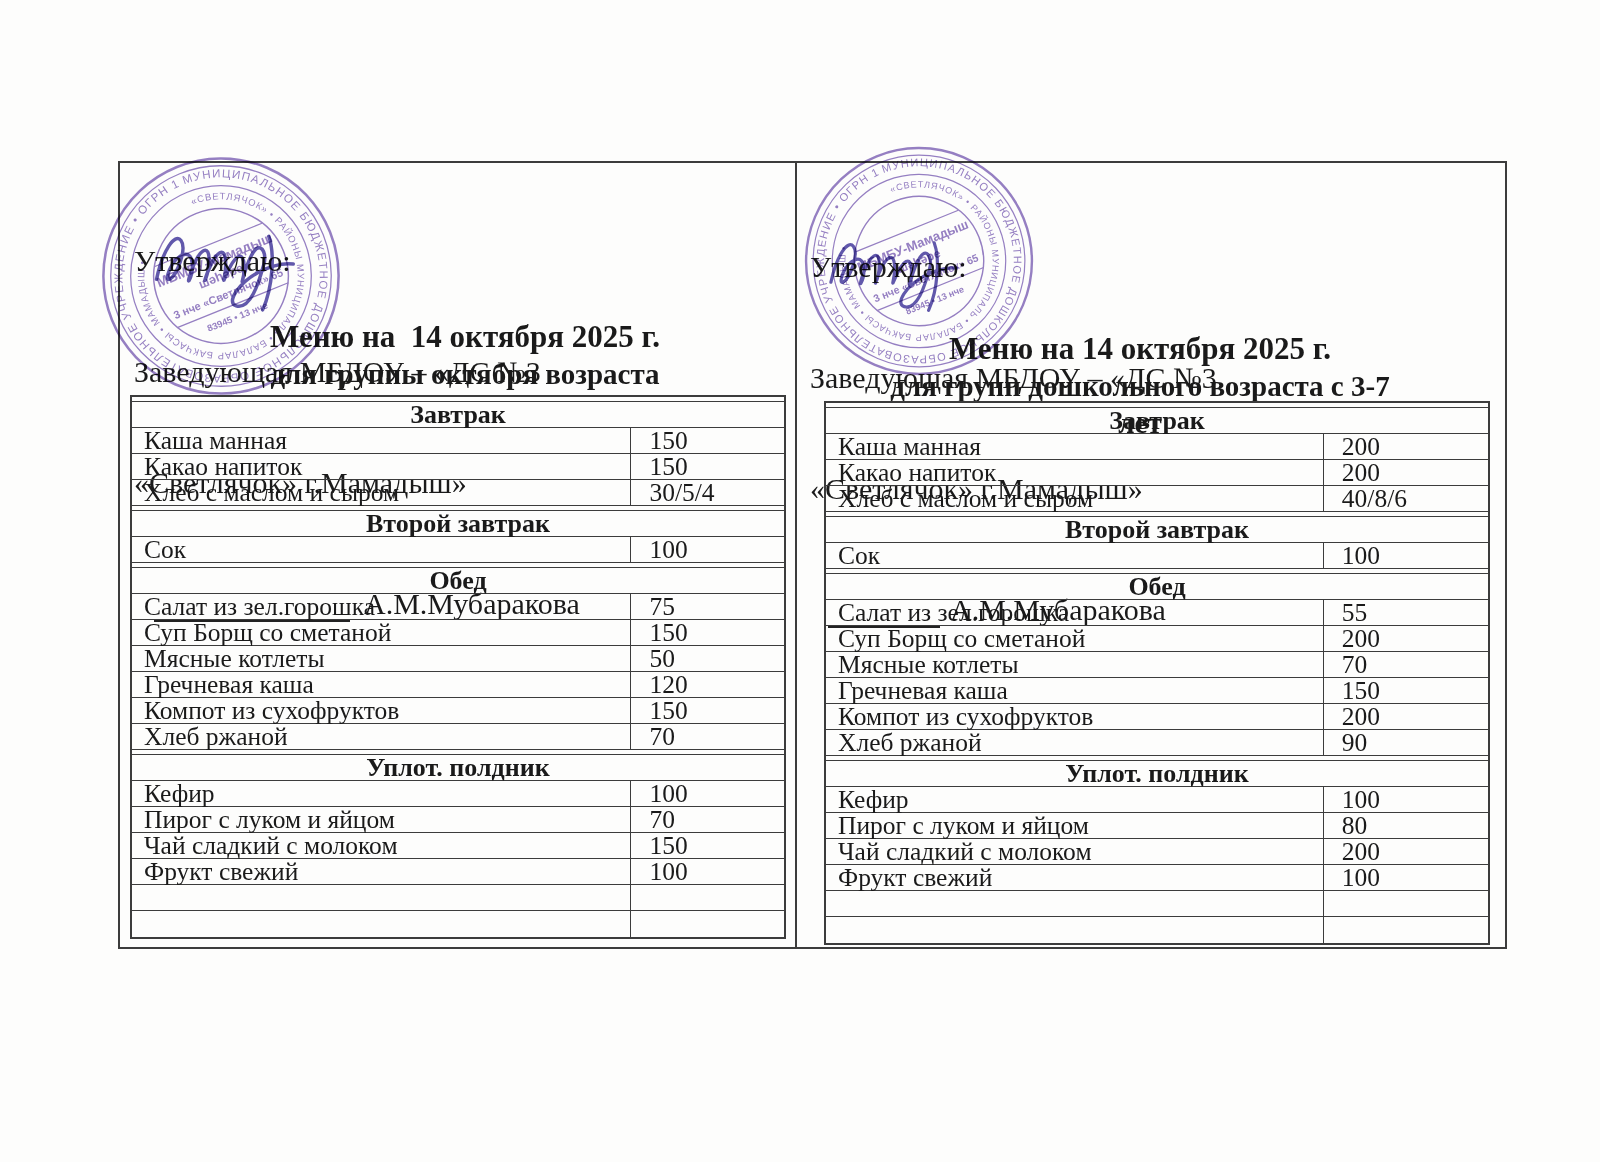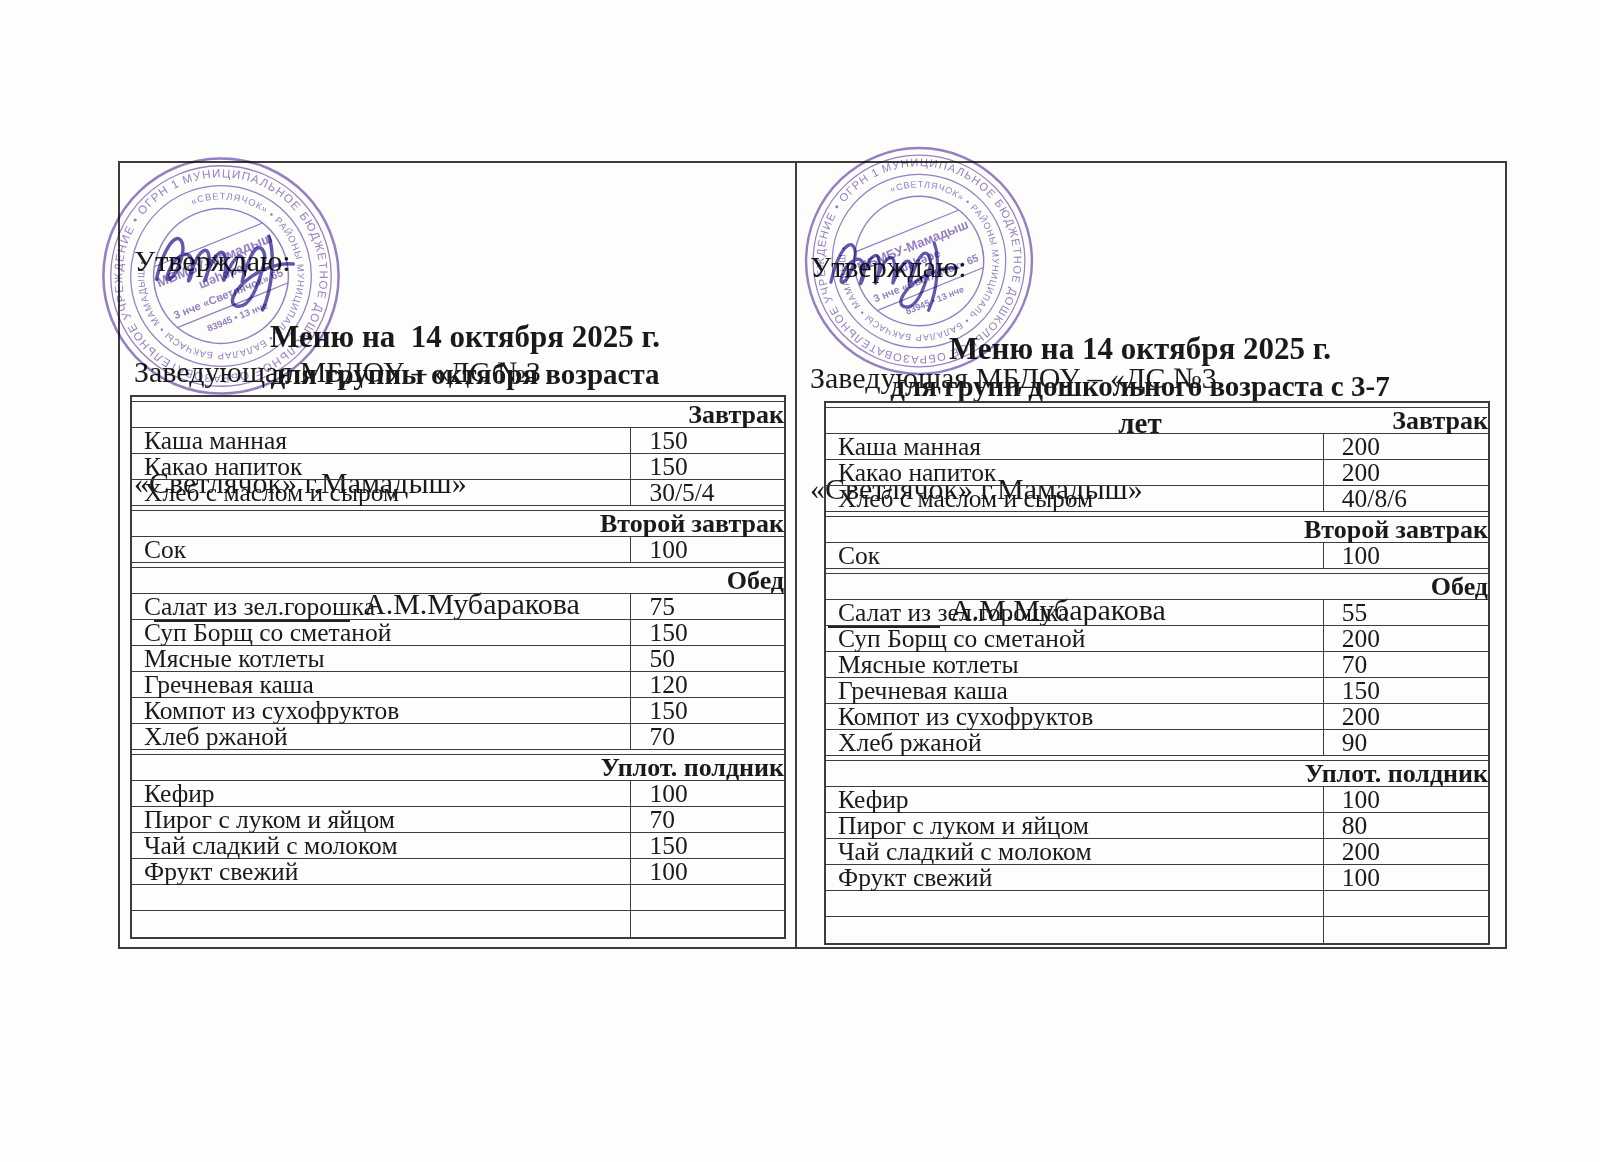--- a/index.html
+++ b/index.html
@@ -20,21 +20,21 @@
   .title-block{position:absolute;width:520px;text-align:center;}
   .menu-title{font-size:31px;font-weight:bold;white-space:pre-wrap;line-height:38px;}
   .menu-subtitle{font-size:29px;font-weight:bold;white-space:pre-wrap;line-height:37px;}
 
   
   .mtable{position:absolute;border:2px solid var(--border,#3c3c3c);display:flex;flex-direction:column;box-sizing:border-box;}
   .trow{display:flex;border-bottom:1.6px solid var(--border,#3c3c3c);box-sizing:border-box;}
   .trow:last-child{border-bottom:none;}
   .trow.item{height:26px;}
   .trow.section{height:27px;margin-top:4px;border-top:1.6px solid var(--border,#3c3c3c);
-                justify-content:flex-end;align-items:center;}
+                justify-content:center;align-items:center;}
   .section-cell{font-weight:bold;font-size:26px;line-height:26px;}
   .name-cell{border-right:1.6px solid var(--border,#3c3c3c);padding:0 8px 0 12px;
              display:flex;align-items:center;font-size:25.5px;line-height:25px;box-sizing:border-box;}
   .qty-cell{flex:1;padding-left:18px;display:flex;align-items:center;font-size:25.5px;line-height:25px;}
   .t0 .name-cell{width:76.6%;}
   .t1 .name-cell{width:75.2%;}
 
   
   .stamp{position:absolute;mix-blend-mode:multiply;opacity:.8;filter:blur(.45px);color:var(--stamp,#7c60b6);}
   .stamp text{fill:var(--stamp,#7c60b6);font-family:"Liberation Sans","DejaVu Sans",sans-serif;}

